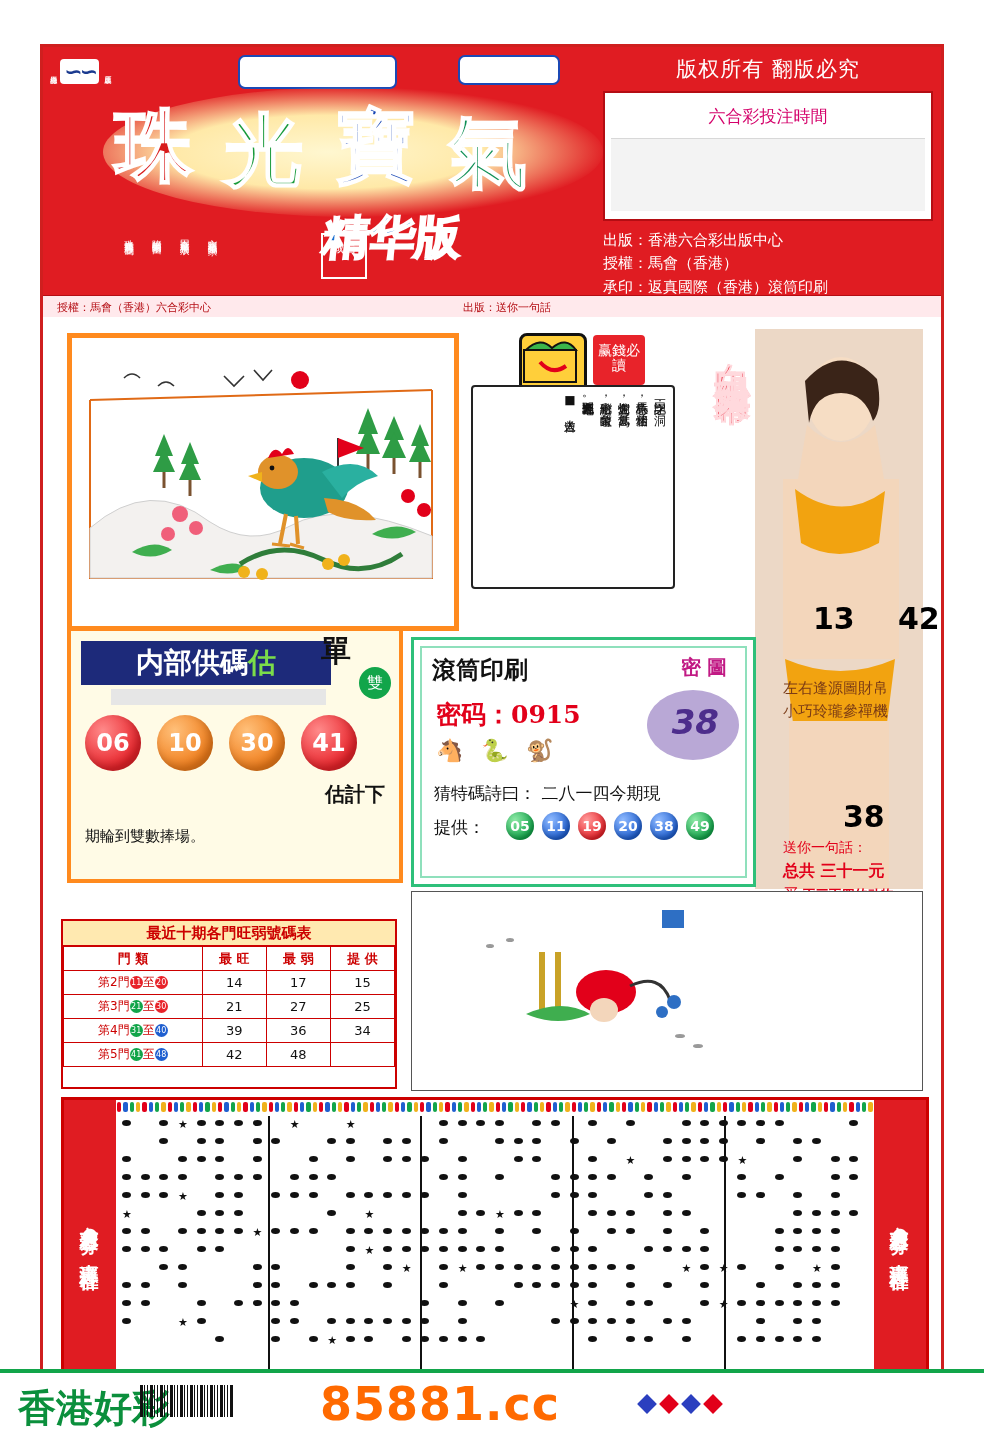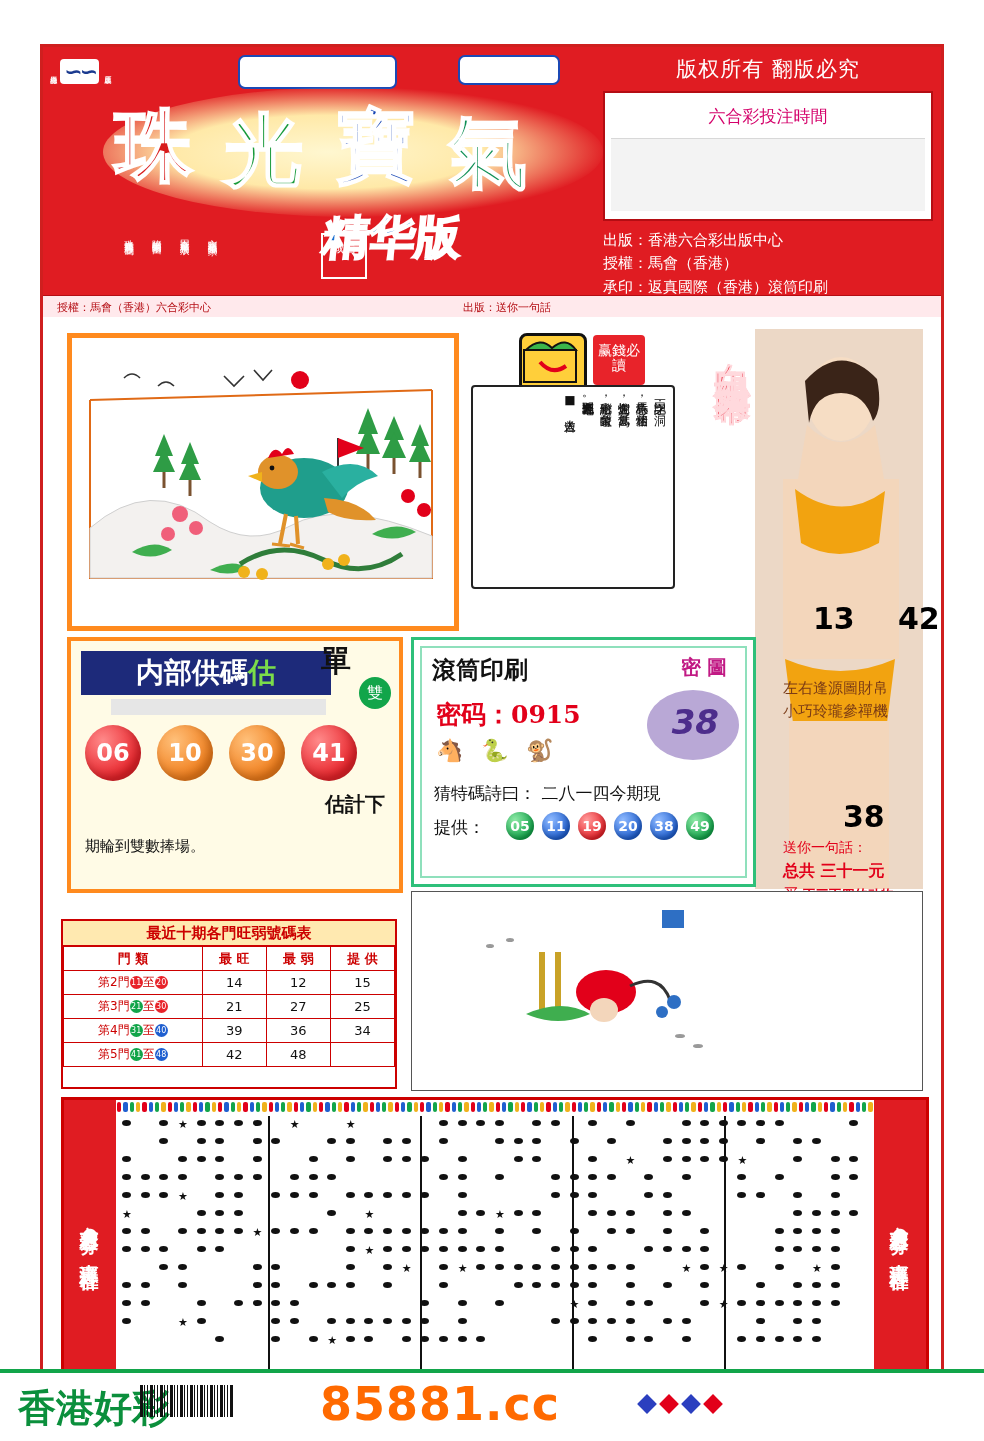--- a/index.html
+++ b/index.html
@@ -152,21 +152,21 @@
     position:absolute;left:740px;top:358px;width:150px;color:#7a3b16;font-size:15px;line-height:1.5;
     font-family:"DejaVu Serif","Liberation Serif",serif;
   }
   .send-line{position:absolute;left:740px;top:520px;color:#e2001a;font-size:14px;}
   .total-line{position:absolute;left:740px;top:542px;color:#e2001a;font-size:16px;font-weight:bold;}
   .buy-line{position:absolute;left:740px;top:566px;color:#e2001a;font-size:15px;}
   .buy-line b{font-size:13px;}
 
   
   .supply{
-    position:absolute;left:24px;top:318px;width:336px;height:256px;
+    position:absolute;left:24px;top:308px;width:336px;height:256px;
     border:4px solid #ff8a1e;background:#fffbe6;box-sizing:border-box;
   }
   .supply-title{
     position:absolute;left:10px;top:10px;width:250px;height:44px;background:#1d2a7a;
     color:#fff;font-size:28px;font-weight:bold;text-align:center;line-height:44px;
     font-family:"DejaVu Serif","Liberation Serif",serif;
   }
   .supply-title .g{color:#7bdc4a;}
   .supply-dan{
     position:absolute;left:250px;top:0px;font-size:30px;color:#111;font-weight:bold;
@@ -540,21 +540,21 @@
               <th>門 類</th>
               <th>最 旺</th>
               <th>最 弱</th>
               <th>提 供</th>
             </tr>
           </thead>
           <tbody>
             <tr>
               <td class="mk"><span>第2門</span><span class="mini m-red">11</span>至<span class="mini m-red">20</span></td>
               <td>14</td>
-              <td>12</td>
+              <td>17</td>
               <td>15</td>
             </tr>
             <tr>
               <td class="mk"><span>第3門</span><span class="mini m-green">21</span>至<span class="mini m-red">30</span></td>
               <td>21</td>
               <td>27</td>
               <td>25</td>
             </tr>
             <tr>
               <td class="mk"><span>第4門</span><span class="mini m-green">31</span>至<span class="mini m-blue">40</span></td>

